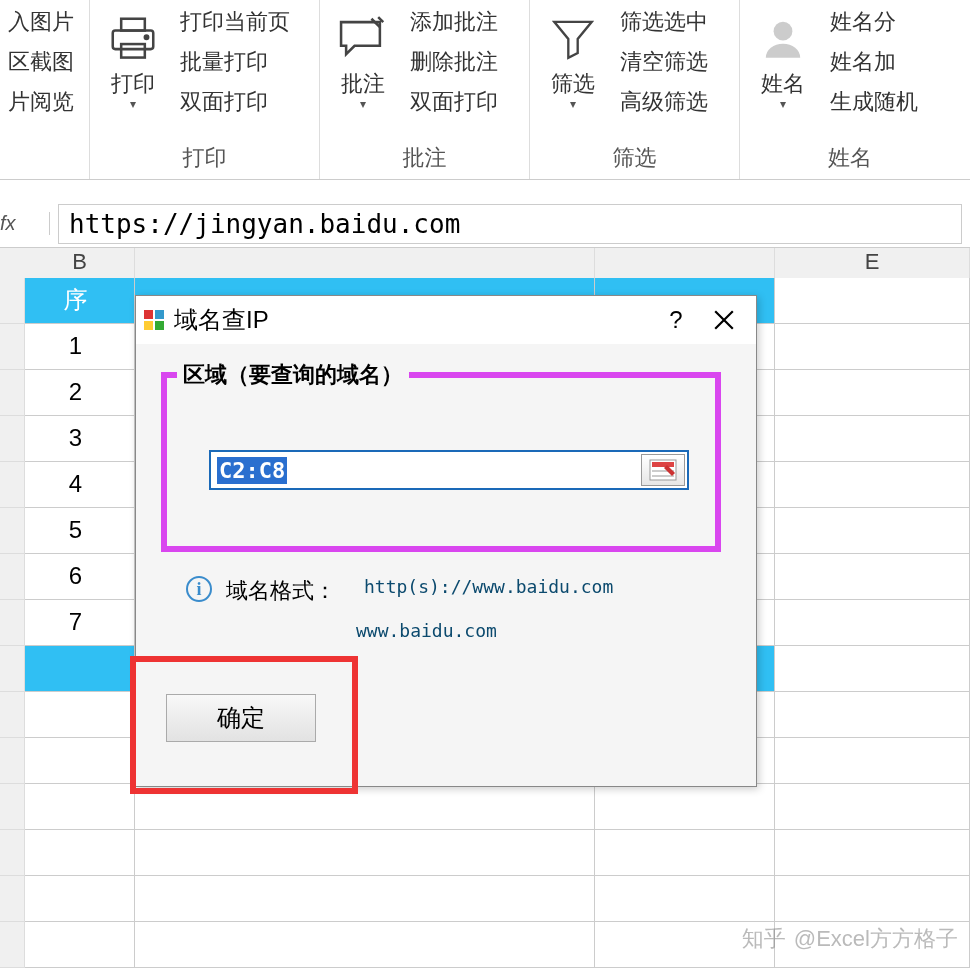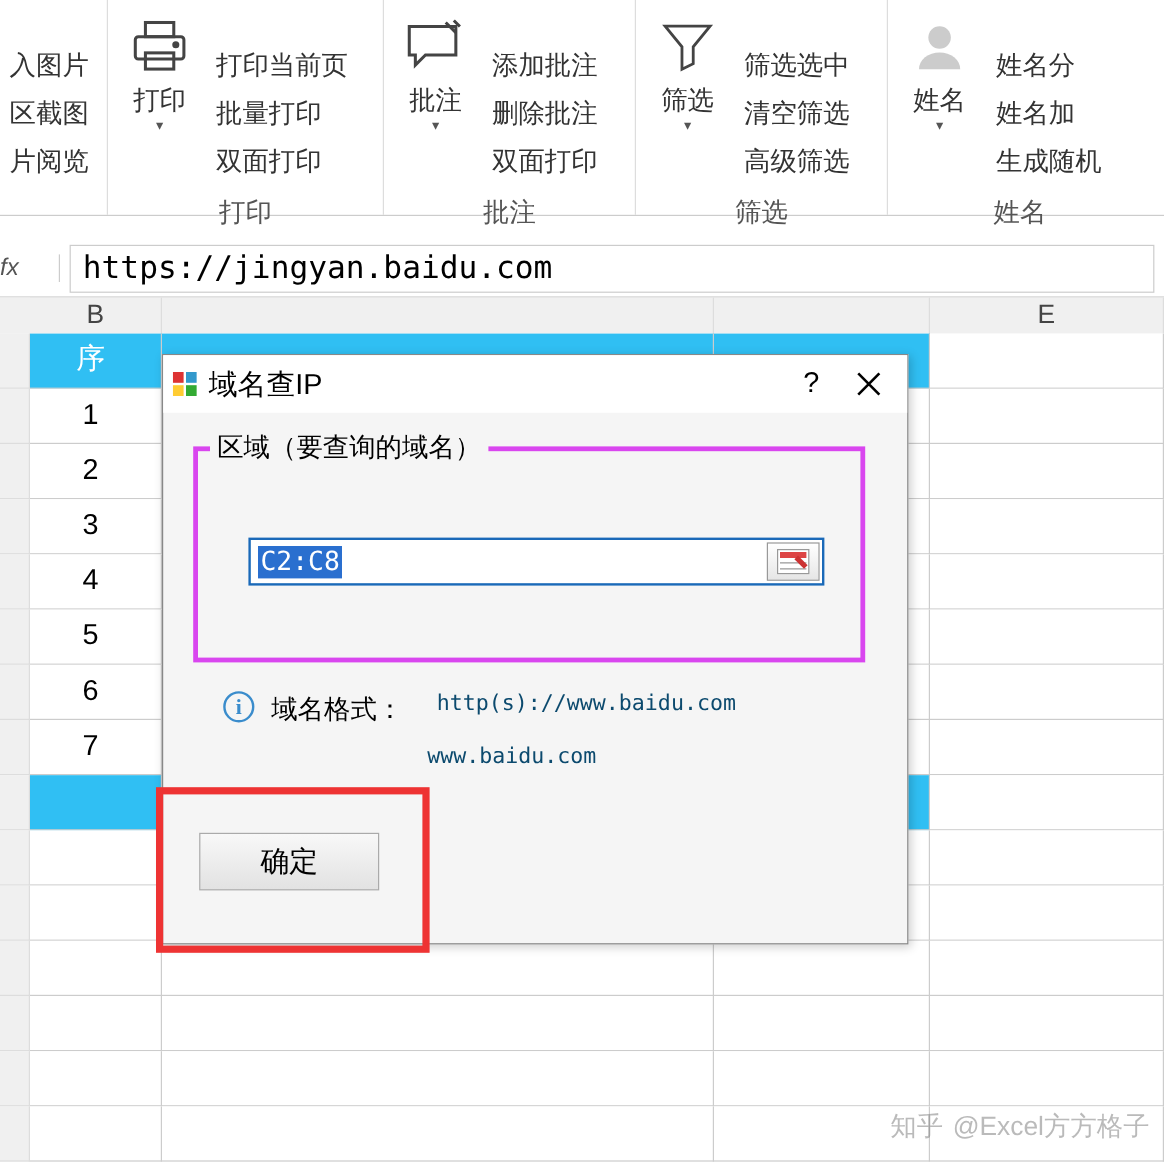--- a/index.html
+++ b/index.html
@@ -54,21 +54,21 @@
   align-items: center;
   justify-content: center;
 }
 .big-button .lbl {
   font-size: 22px;
   color: #333;
   text-align: center;
   margin-top: 2px;
 }
 .dd { font-size: 12px; color: #555; margin-top: -2px; }
-.item-list { display: flex; flex-direction: column; gap: 10px; padding-top: 2px; margin-top: 33px; }
+.item-list { display: flex; flex-direction: column; gap: 10px; padding-top: 2px; }
 .item-list div {
   font-size: 22px;
   color: #333;
   white-space: nowrap;
   cursor: pointer;
 }
 
 
 .fbar {
   display: flex;
@@ -177,21 +177,22 @@
   width: 48px; height: 40px;
   display:flex; align-items:center; justify-content:center;
   cursor:pointer; font-size: 24px;
 }
 .tb-close svg { width:22px; height:22px; }
 
 .fieldset {
   position: absolute;
   left: 25px; top: 76px;
   width: 560px; height: 180px;
-  border: 4px solid #d946ef;
+  border: 6px solid #d946ef;
+  font-weight: bold;
 }
 .fieldset-label {
   position: absolute;
   top: -18px; left: 10px;
   background: #f5f5f5;
   padding: 0 6px;
   font-size: 22px;
 }
 .range-input-wrap {
   position: absolute;

